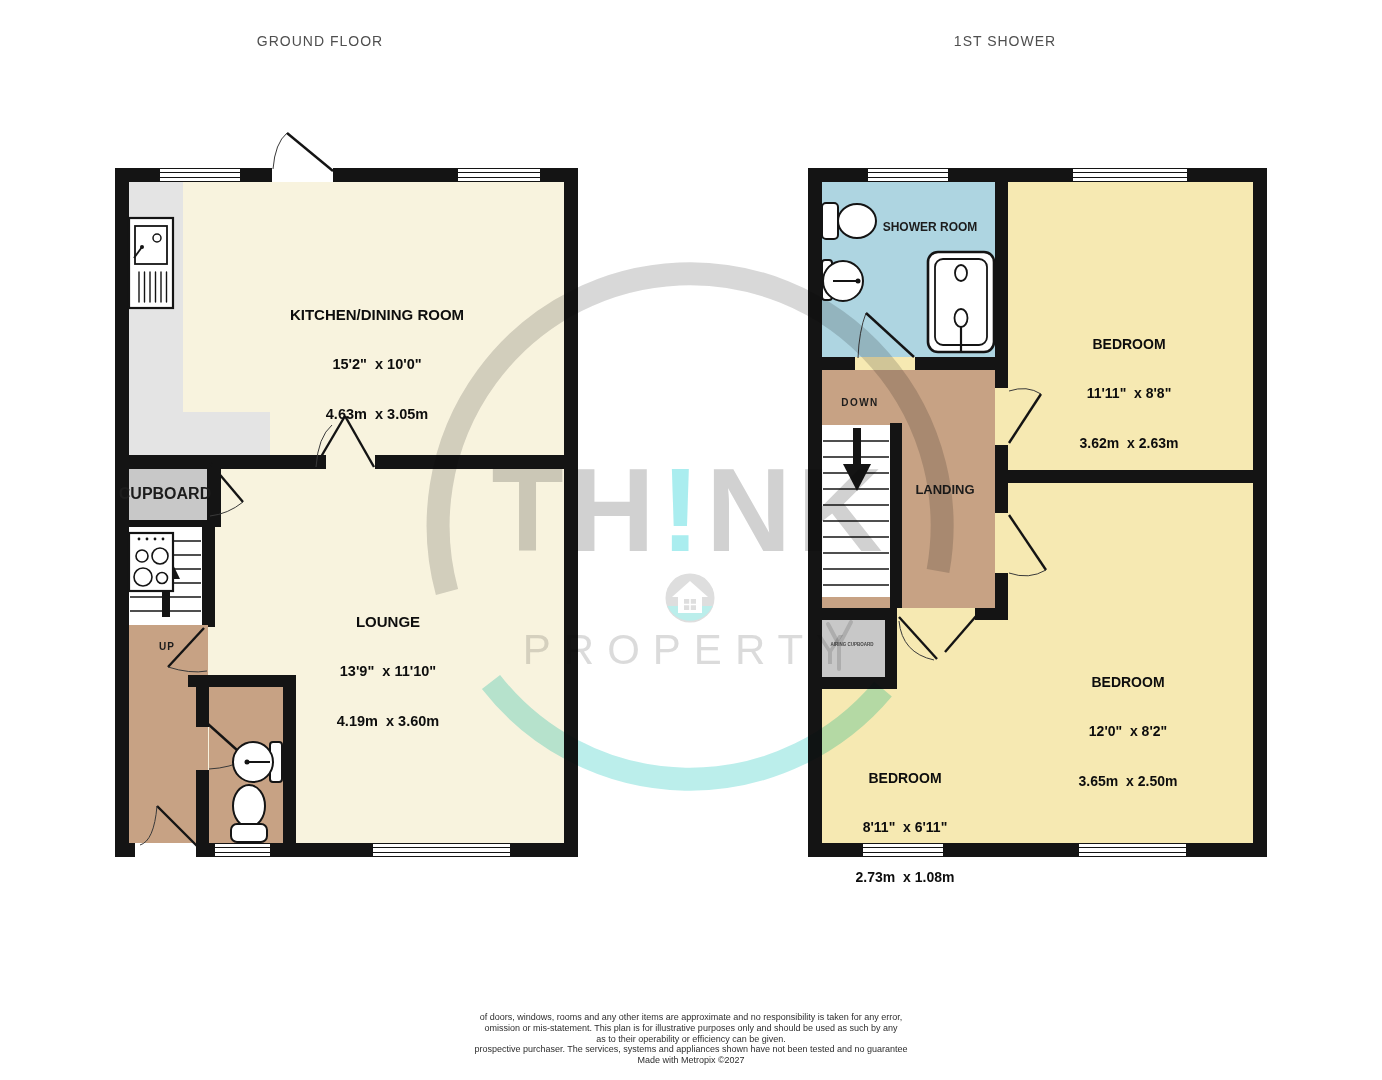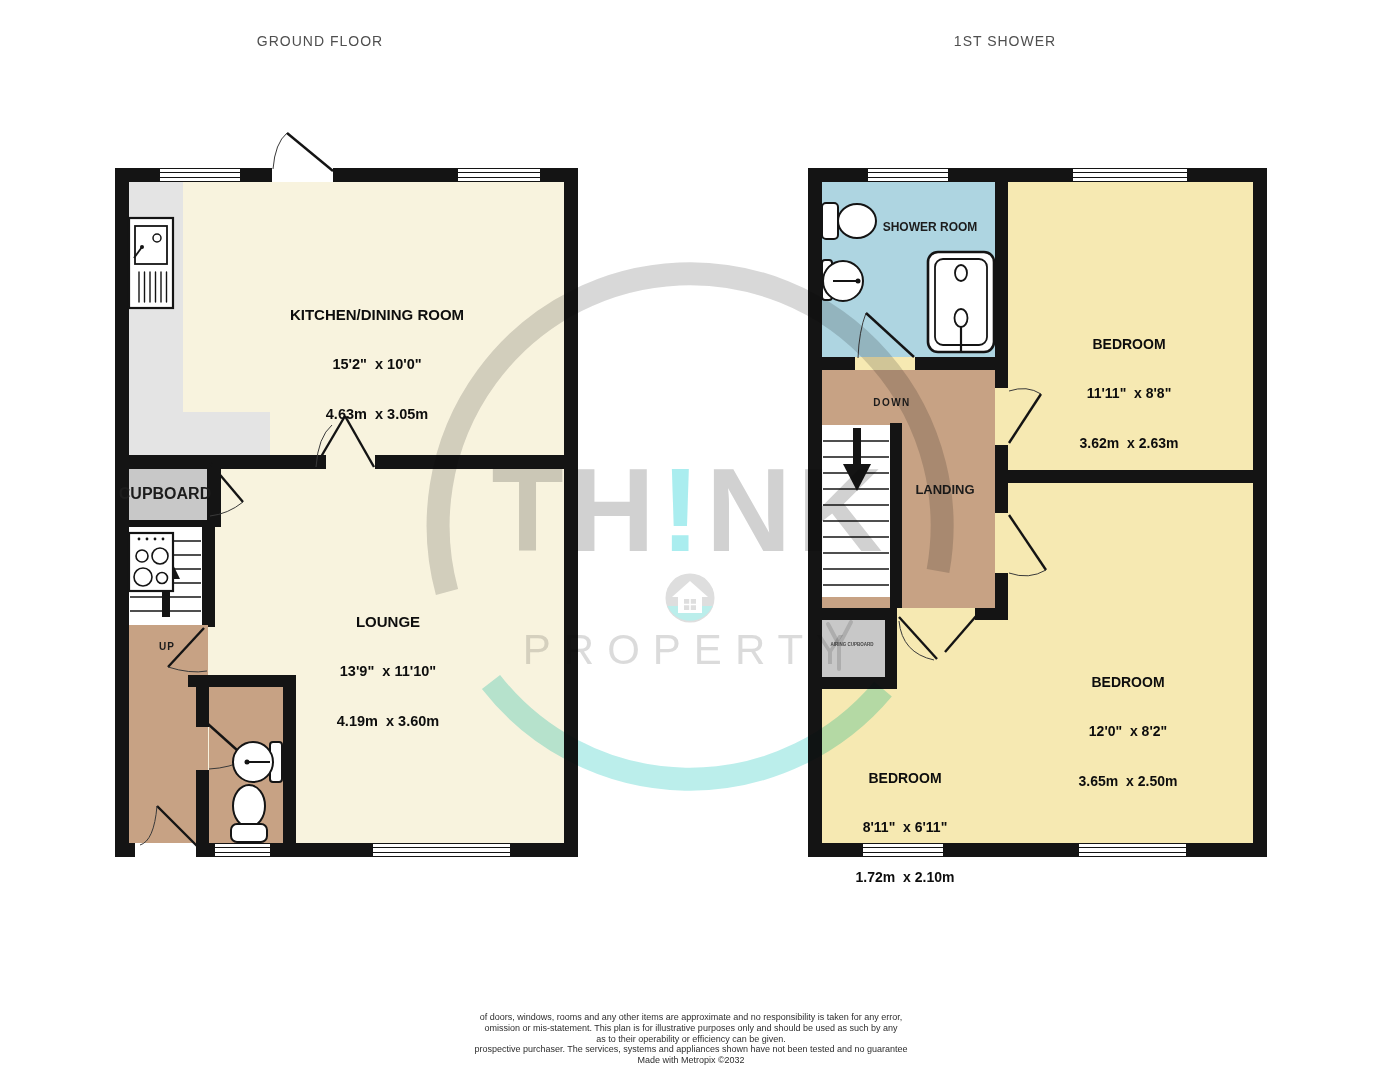--- a/index.html
+++ b/index.html
@@ -228,36 +228,36 @@
   <div class="tiny-label" style="left:167px;top:641px;font-size:10px;letter-spacing:1px;">UP</div>
 
   <div class="tiny-label" style="left:930px;top:220px;font-size:12px;">SHOWER ROOM</div>
 
   <div class="room-label small" style="left:1129px;top:302px;">
     <div class="rname">BEDROOM</div>
     <div class="rdims">11'11"  x 8'8"</div>
     <div class="rdims">3.62m  x 2.63m</div>
   </div>
 
-  <div class="tiny-label" style="left:892px;top:397px;font-size:10px;letter-spacing:1.5px;">DOWN</div>
+  <div class="tiny-label" style="left:860px;top:397px;font-size:10px;letter-spacing:1.5px;">DOWN</div>
 
   <div class="tiny-label" style="left:945px;top:482px;font-size:13px;">LANDING</div>
 
   <div class="tiny-label" style="left:852px;top:642px;font-size:4.5px;color:#444;">AIRING CUPBOARD</div>
 
   <div class="room-label small" style="left:1128px;top:640px;">
     <div class="rname">BEDROOM</div>
     <div class="rdims">12'0"  x 8'2"</div>
     <div class="rdims">3.65m  x 2.50m</div>
   </div>
 
   <div class="room-label small" style="left:905px;top:736px;">
     <div class="rname">BEDROOM</div>
     <div class="rdims">8'11"  x 6'11"</div>
-    <div class="rdims">1.72m  x 2.10m</div>
+    <div class="rdims">2.73m  x 1.08m</div>
   </div>
 
   <svg id="watermark" width="1382" height="1080" viewBox="0 0 1382 1080">
     <g fill="none" stroke-width="23">
       <path d="M 447,592 A 252,252 0 1 1 938,571" stroke="#B8B8B8"></path>
       <path d="M 883,689 A 252,252 0 0 1 491,682" stroke="#82E0DB"></path>
     </g>
     <text x="690" y="551" text-anchor="middle" font-family="Liberation Sans, sans-serif" font-weight="bold" font-size="118" letter-spacing="6" fill="#ABABAB"><tspan>TH</tspan><tspan fill="#63DFE2">!</tspan><tspan>NK</tspan></text>
     <g>
       <circle cx="690" cy="598" r="24.5" fill="#C2C2C2"></circle>
@@ -268,16 +268,16 @@
       <path d="M690,599 V610 M684,604.5 H696" stroke="#fff" stroke-width="1.6" fill="none"></path>
     </g>
     <text x="690" y="664" text-anchor="middle" font-family="Liberation Sans, sans-serif" font-size="42" letter-spacing="13" fill="#BEBEBE">PROPERTY</text>
   </svg>
 
   <div id="disclaimer">
     <div>of doors, windows, rooms and any other items are approximate and no responsibility is taken for any error,</div>
     <div>omission or mis-statement. This plan is for illustrative purposes only and should be used as such by any</div>
     <div>as to their operability or efficiency can be given.</div>
     <div>prospective purchaser. The services, systems and appliances shown have not been tested and no guarantee</div>
-    <div>Made with Metropix ©2032</div>
+    <div>Made with Metropix ©2027</div>
   </div>
 
 </div>
 
 </body></html>

